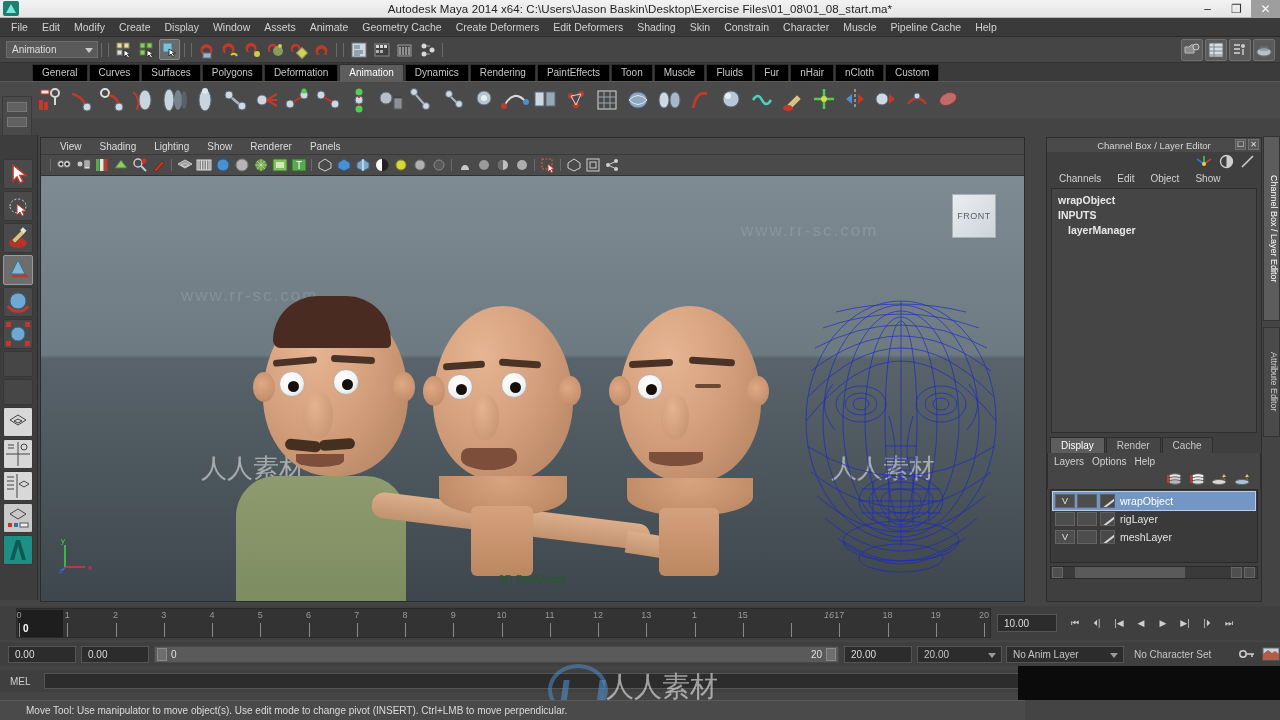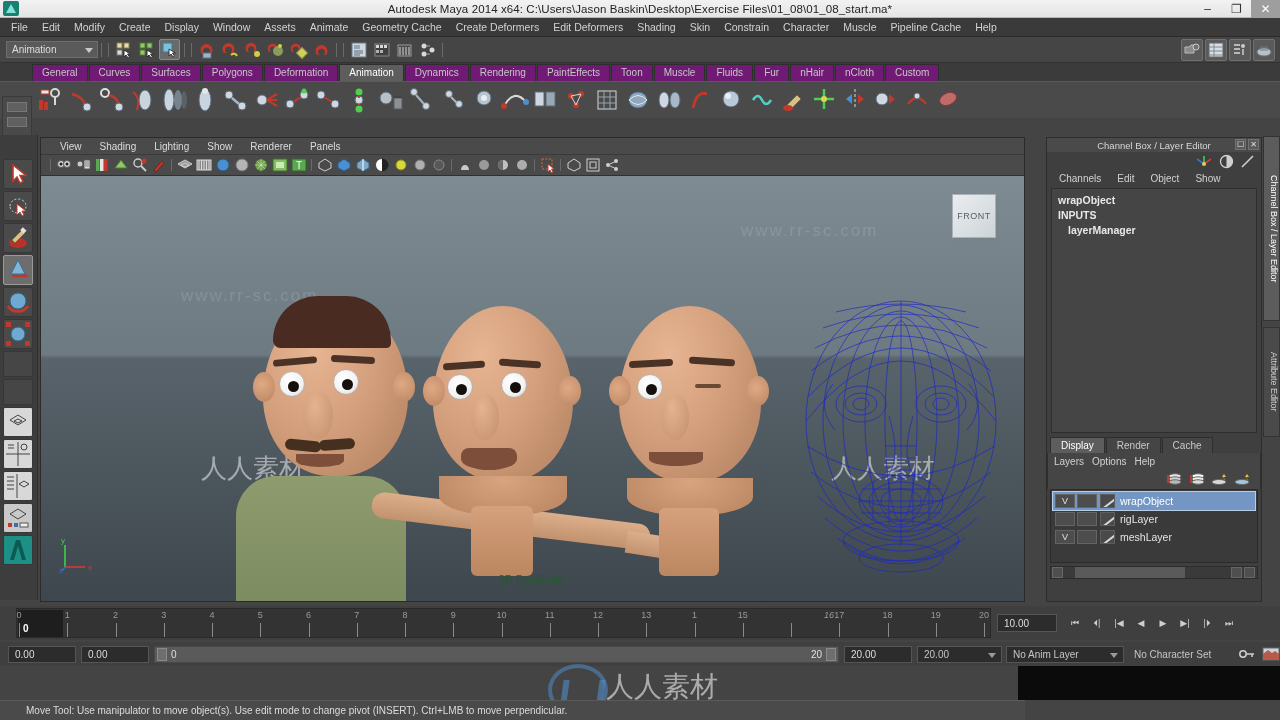--- a/index.html
+++ b/index.html
@@ -39,21 +39,21 @@
   .sbtn { width:21px; height:21px; margin:0 1px; border-radius:2px; position:relative;
      display:flex; align-items:center; justify-content:center; }
   .sbtn.on { background:#6a6a6a; border:1px solid #8a8a8a; }
   .right-icons { margin-left:auto; display:flex; padding-right:4px; }
   .right-icons .sbtn { width:22px; height:22px; background:#5a5a5a; border:1px solid #707070;
      margin:0 1px; }
 
   
   .shelftabs { height:18px; background:#3b3b3b; display:flex; align-items:flex-end;
      padding-left:32px; }
-  .shelftabs .t { font-size:10px; color:#c6c6c6; padding:2px 9px 3px; background:#701a75;
+  .shelftabs .t { font-size:10px; color:#c6c6c6; padding:2px 9px 3px; background:#000000;
      border:1px solid #2e2e2e; border-bottom:none; margin-right:1px; }
   .shelftabs .t.active { background:#5d5d5d; color:#fff; }
   .shelfbar { height:37px; background:#4a4a4a; border-top:1px solid #5a5a5a;
      display:flex; align-items:center; padding-left:36px; overflow:hidden; }
   .shelficon { width:29px; height:29px; margin-right:2px; border-radius:2px;
      position:relative; flex:0 0 auto; }
   .shelf-left { position:absolute; left:2px; top:96px; width:30px; height:56px;
      background:#4a4a4a; border:1px solid #3a3a3a; }
   .shelf-left .hb{ width:20px;height:10px;margin:5px auto;background:#606060;border:1px solid #777;}
 
@@ -1075,20 +1075,24 @@
     <svg width="18" height="14" viewBox="0 0 18 14" style="margin-right:6px;">
       <circle cx="5" cy="7" r="3.2" fill="none" stroke="#cfcfcf" stroke-width="1.5"></circle>
       <path d="M8 7h8M14 7v3" stroke="#cfcfcf" stroke-width="1.5"></path>
     </svg>
     <svg width="18" height="16" viewBox="0 0 18 16">
       <rect x="1" y="2" width="16" height="12" fill="#c8d4e0" stroke="#666"></rect>
       <path d="M1 8 l5-4 l4 3 l3-2 l4 3 v6 H1z" fill="#b85a4a"></path>
     </svg>
   </div>
 
+  <div class="melrow">
+    <div class="mel-lbl">MEL</div>
+    <div class="mel-in"></div>
+  </div>
   <div class="blackbox"></div>
   <div class="logo-wm"></div>
   <div class="cjk" style="left:606px; top:668px; font-size:28px; color:rgba(255,255,255,.55);">人人素材</div>
 
   <div class="helpline-box"></div>
   <div class="statusbar">
     <span>Move Tool: Use manipulator to move object(s).  Use edit mode to change pivot (INSERT).   Ctrl+LMB to move perpendicular.</span>
   </div>
 </div>
 

